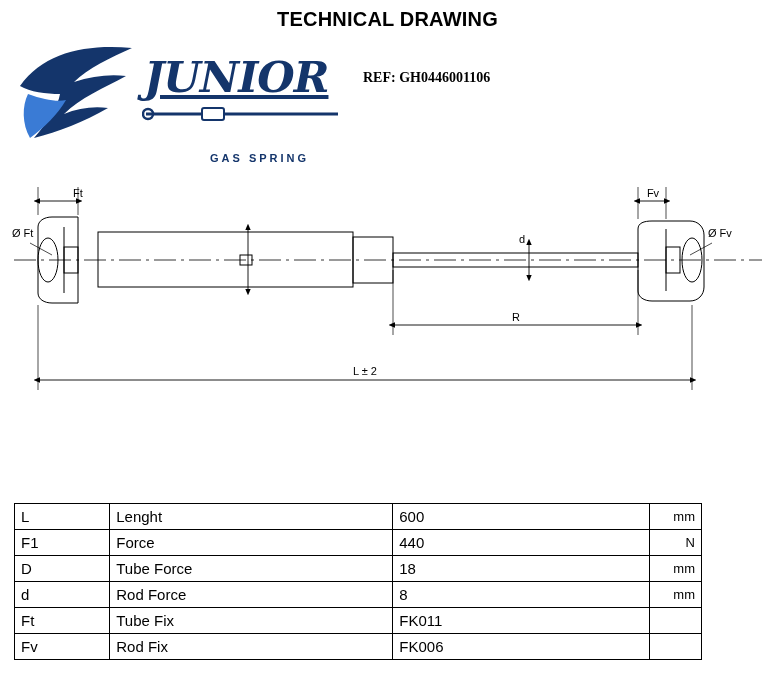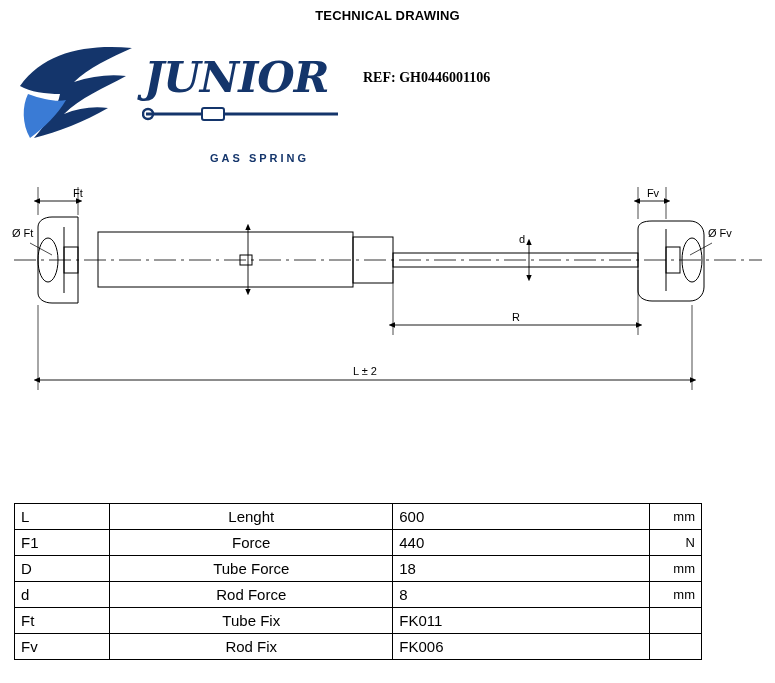--- a/index.html
+++ b/index.html
@@ -20,21 +20,21 @@
     width: 775px;
     height: 683px;
   }
   
   .title {
     position: absolute;
     top: 8px;
     left: 0;
     width: 775px;
     text-align: center;
-    font-size: 13px;
+    font-size: 20px;
     font-weight: bold;
     letter-spacing: 0.2px;
   }
   .ref {
     position: absolute;
     top: 70px;
     left: 363px;
     font-size: 14px;
     font-weight: bold;
     font-family: Liberation Serif, serif;
@@ -50,20 +50,21 @@
   .logo-text {
     position: absolute;
     left: 130px;
     top: 10px;
     font-family: "DejaVu Serif", serif;
     font-size: 43px;
     font-style: italic;
     font-weight: bold;
     color: #14356b;
     letter-spacing: -1px;
+    text-decoration: underline;
   }
   .logo-sub {
     position: absolute;
     left: 196px;
     top: 62px;
     font-family: "Liberation Sans", sans-serif;
     font-size: 11px;
     font-weight: bold;
     letter-spacing: 3px;
     color: #14356b;
@@ -86,21 +87,21 @@
     border-collapse: collapse;
     font-size: 15px;
   }
   .spec-table td {
     border: 1px solid #000000;
     height: 25px;
     padding: 0 6px;
     line-height: 25px;
   }
   .col-sym  { width: 88px; text-align: left; }
-  .col-name { width: 290px; text-align: center; }
+  .col-name { width: 290px; text-align: left; }
   .col-val  { width: 262px; text-align: left; padding-right: 8px; }
   .col-unit { width: 40px; text-align: right; border-left: 1px solid #000; font-size: 13px;}
 </style>
 </head>
 <body>
 
 <div class="page">
 
   <div class="title">TECHNICAL DRAWING</div>
   <div class="ref">REF: GH0446001106</div>

